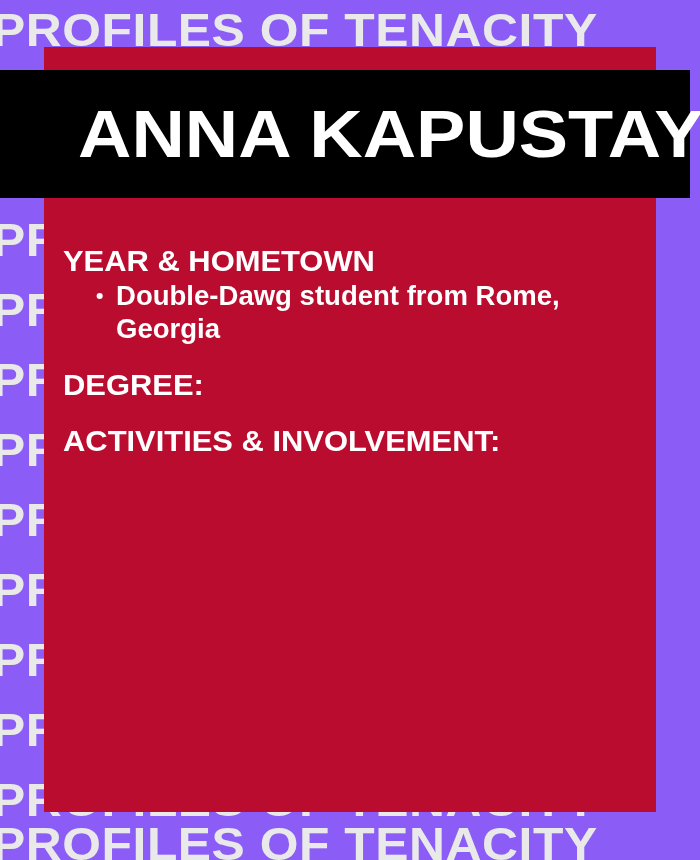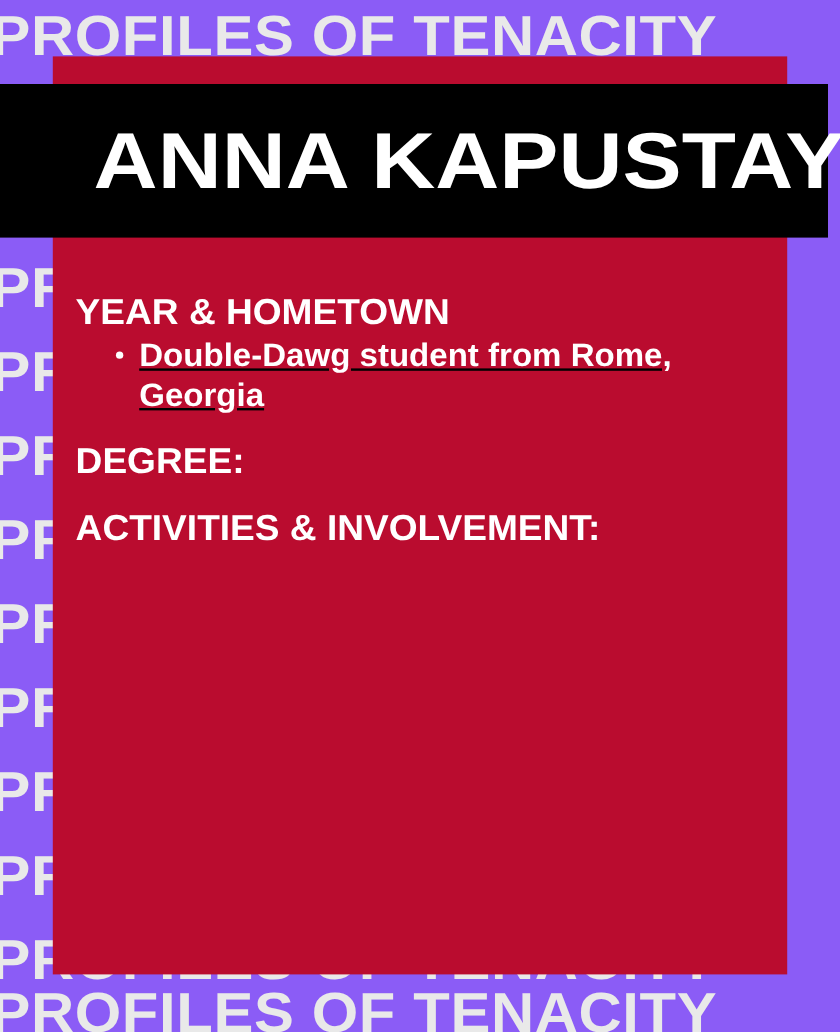--- a/index.html
+++ b/index.html
@@ -113,21 +113,20 @@
     margin: 0 0 1px 19px;
     transform: scaleX(1.03);
     transform-origin: left center;
     white-space: nowrap;
   }
 
   .bullet-list {
     list-style: none;
     margin: 0;
     padding: 0;
-    text-decoration: underline;
   }
   .bullet-item {
     position: relative;
     color: #ffffff;
     font-family: "Liberation Sans", sans-serif;
     font-weight: bold;
     font-size: 27px;
     line-height: 1.25;
     margin: 0 0 0 72px;
     padding-left: 0px;

